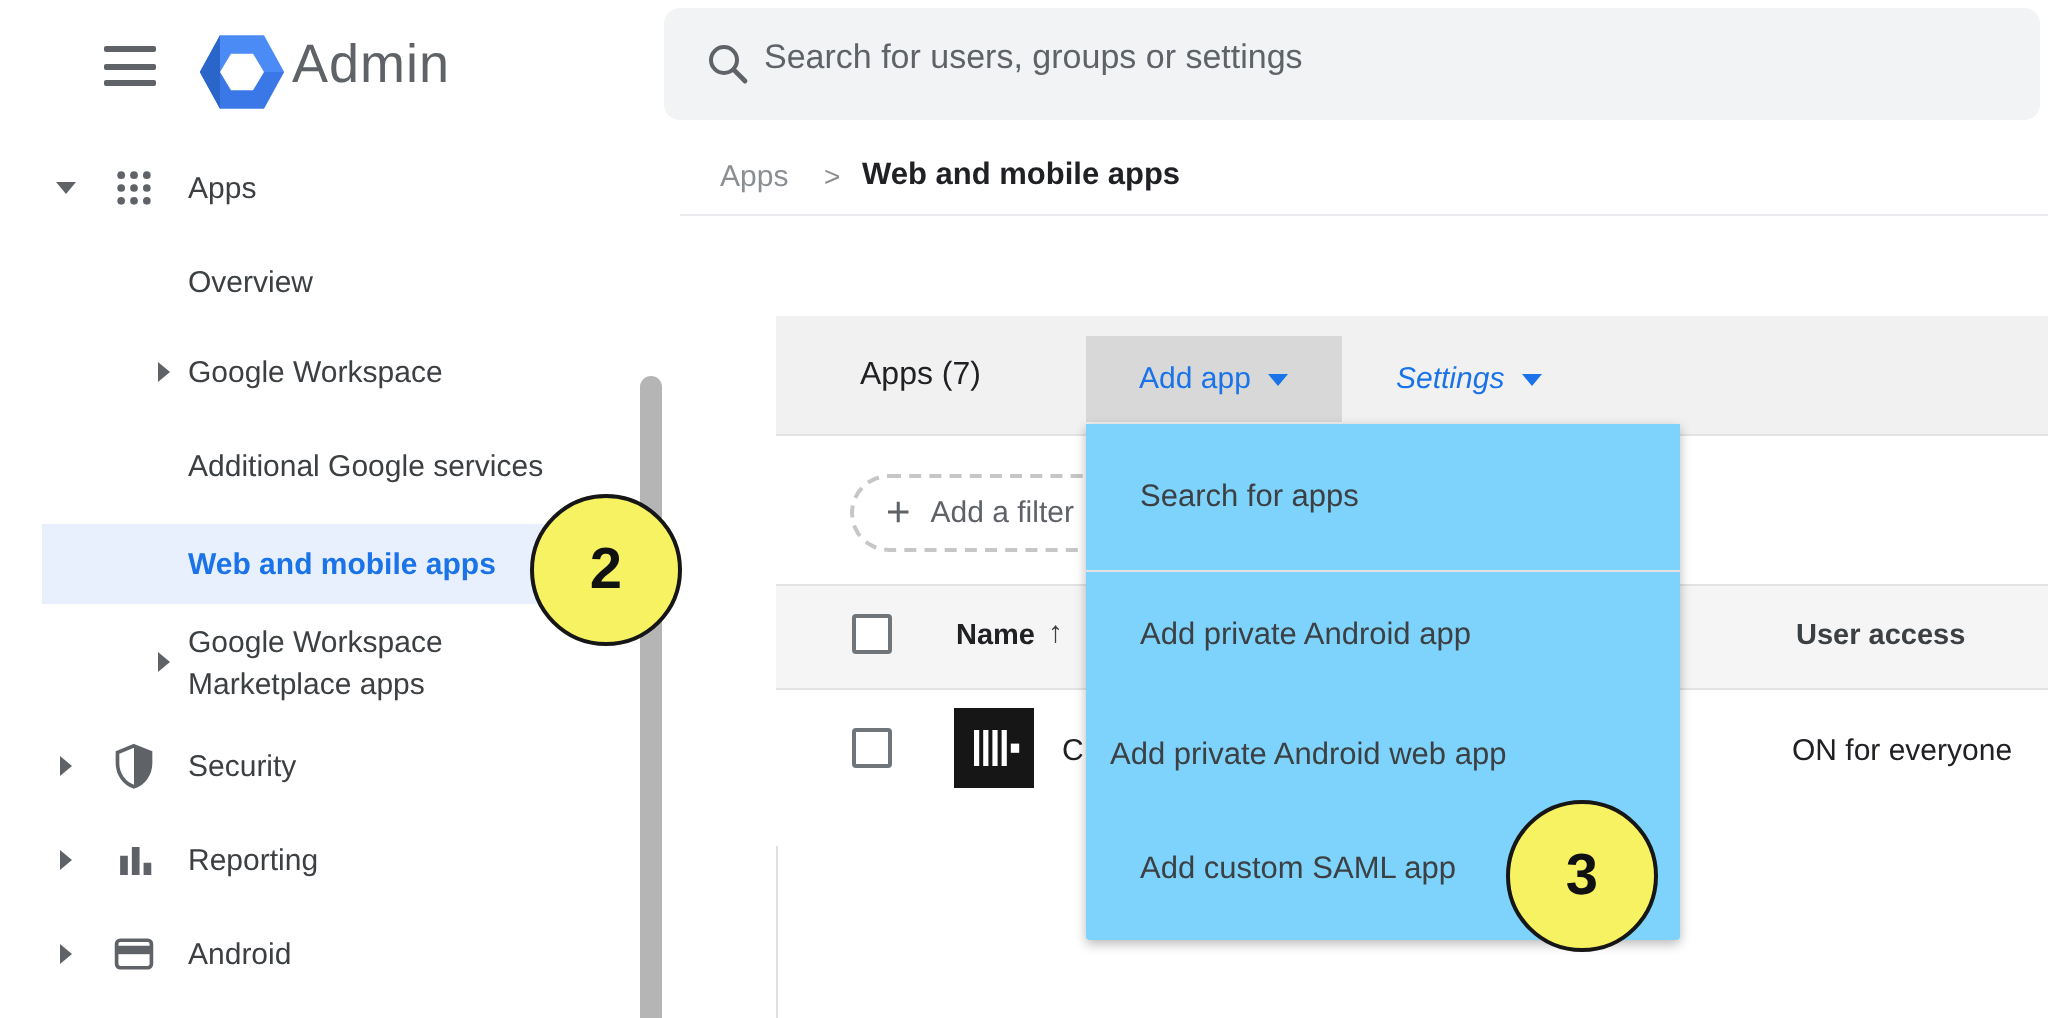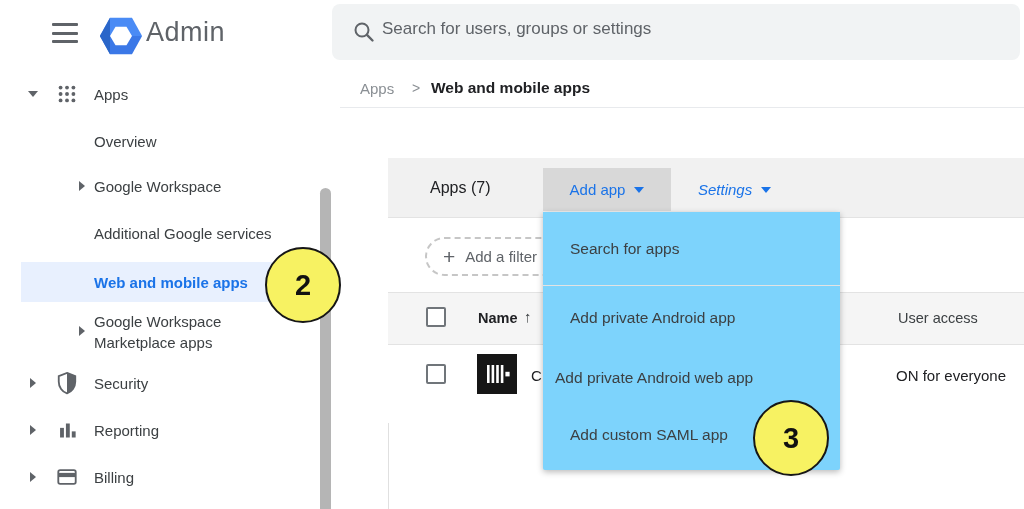--- a/index.html
+++ b/index.html
@@ -50,21 +50,21 @@
   .filter-chip { left:425px; top:237px; width:148px; height:39px; border:2px dashed #c6c6c6; border-radius:20px;
                  display:flex; align-items:center; padding-left:16px; gap:10px; color:#5f6368; font-size:15px;
                  background:#fff; cursor:pointer; }
   .plus-glyph { font-size:21px; color:#5f6368; line-height:21px; }
 
   .thead { left:388px; top:293px; width:636px; height:52px; background:#f5f5f5; border-bottom:1px solid #e3e3e3; }
   .checkbox { width:20px; height:20px; border:2px solid #70757a; border-radius:2px; background:#fff; cursor:pointer; }
   .cb-head { left:426px; top:307px; }
   .th-name { left:478px; top:310px; font-size:14.5px; font-weight:bold; color:#202124; }
   .sort-arrow { left:524px; top:308px; font-size:15px; color:#3c4043; }
-  .th-access { left:898px; top:310px; font-size:14.5px; color:#3c4043; }
+  .th-access { left:898px; top:310px; font-size:14.5px; color:#3c4043;font-weight:bold; }
 
   .trow { left:388px; top:345px; width:636px; height:78px; background:#fff; }
   .cb-row { left:426px; top:364px; }
   .app-icon { left:477px; top:354px; }
   .app-name { left:531px; top:367px; font-size:15px; color:#202124; }
   .row-access { left:896px; top:367px; font-size:15px; color:#202124; }
 
   
   .menu { left:543px; top:212px; width:297px; background:#7dd3fc; box-shadow:0 2px 6px rgba(0,0,0,.28);
           border-radius:0 0 2px 2px; z-index:5; }
@@ -179,21 +179,21 @@
 
 <div class="abs" style="left:30px; top:472px;">
     <div class="caret-right"></div>
   </div>
 <div class="abs" style="left:56px; top:466px;">
   <svg width="22" height="22" viewBox="0 0 24 24">
     <rect x="2.5" y="4.5" width="19" height="15" rx="2" fill="none" stroke="#5f6368" stroke-width="2"></rect>
     <rect x="2.5" y="7.5" width="19" height="4.6" fill="#5f6368"></rect>
   </svg>
 </div>
-<div class="abs nav-label" style="left:94px; top:469px;">Billing</div>
+<div class="abs nav-label" style="left:94px; top:469px;">Android</div>
 
 <div class="abs scrollbar"></div>
 
 <div class="abs card"></div>
 
 <div class="abs toolbar"></div>
 <div class="abs toolbar-title">Apps (7)</div>
 <div class="abs addapp-btn">
   <span>Add app</span>
   <span class="blue-caret"></span>

